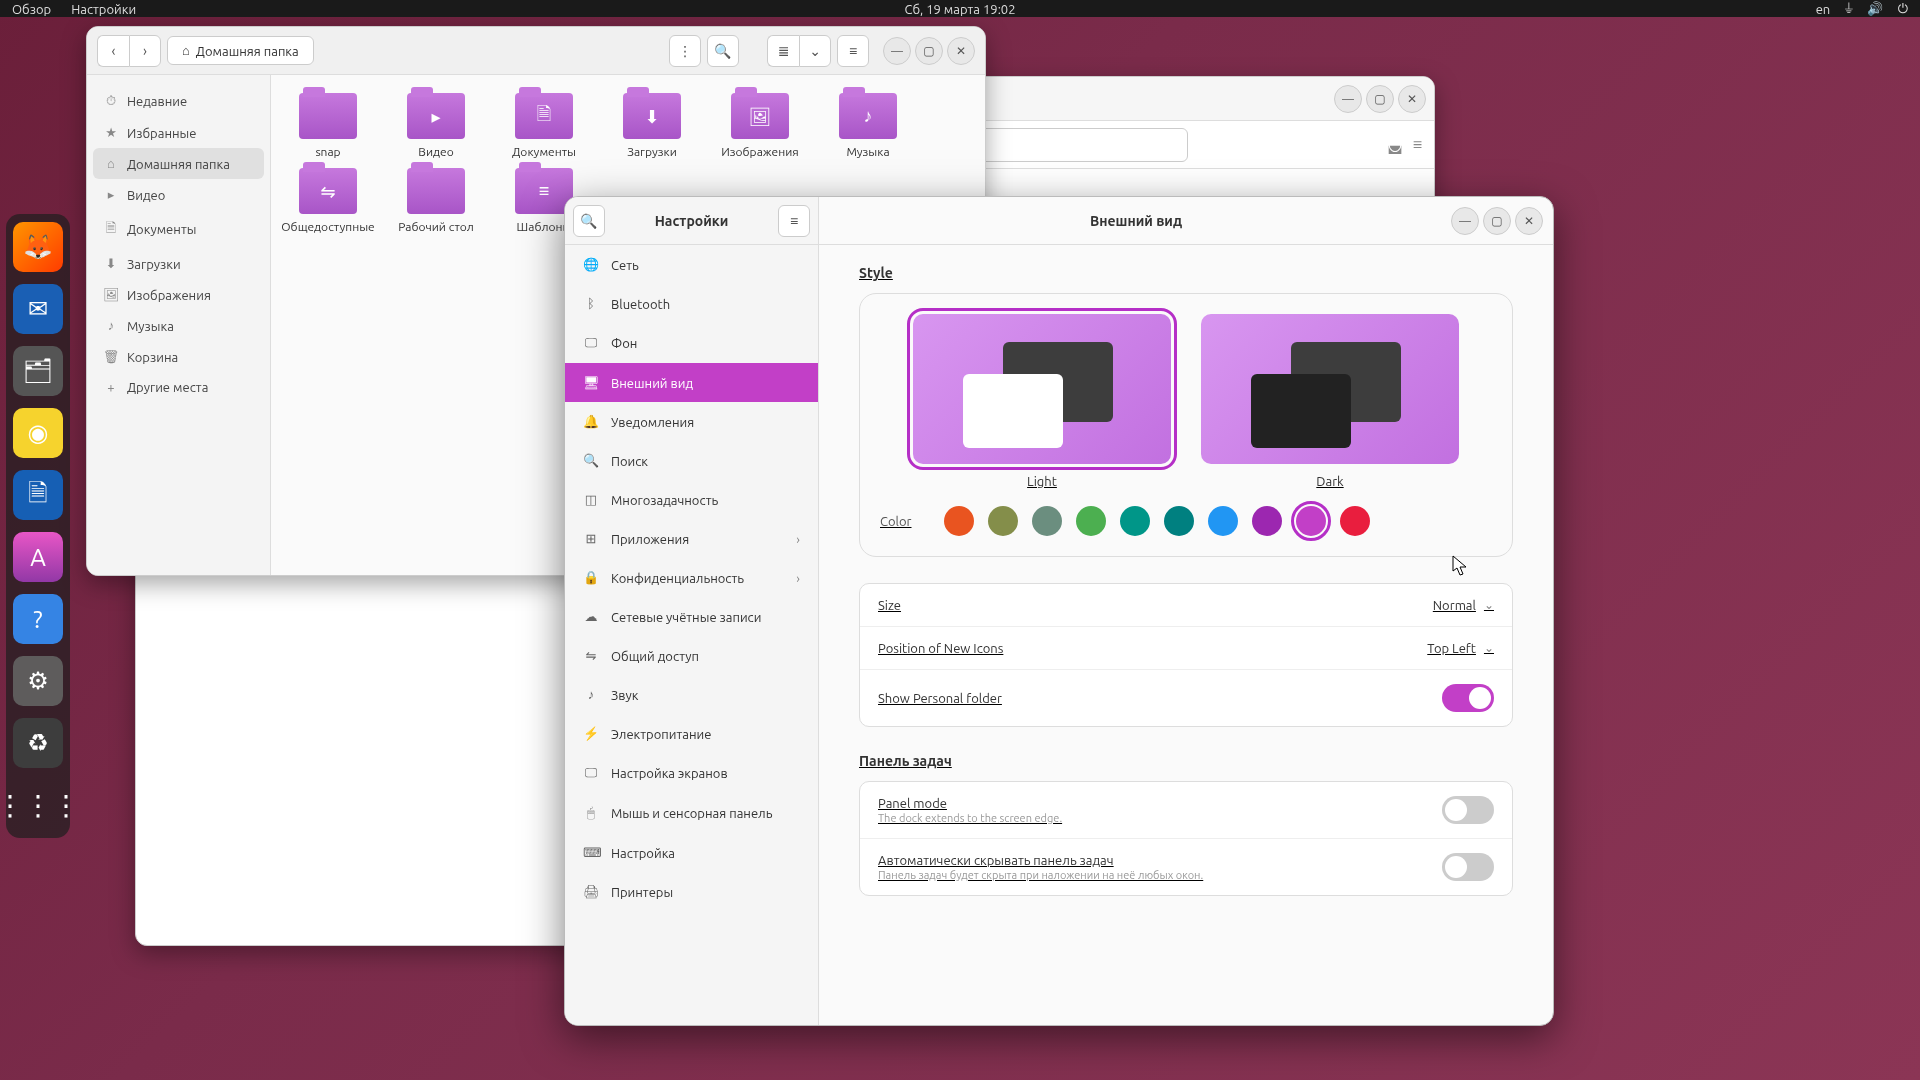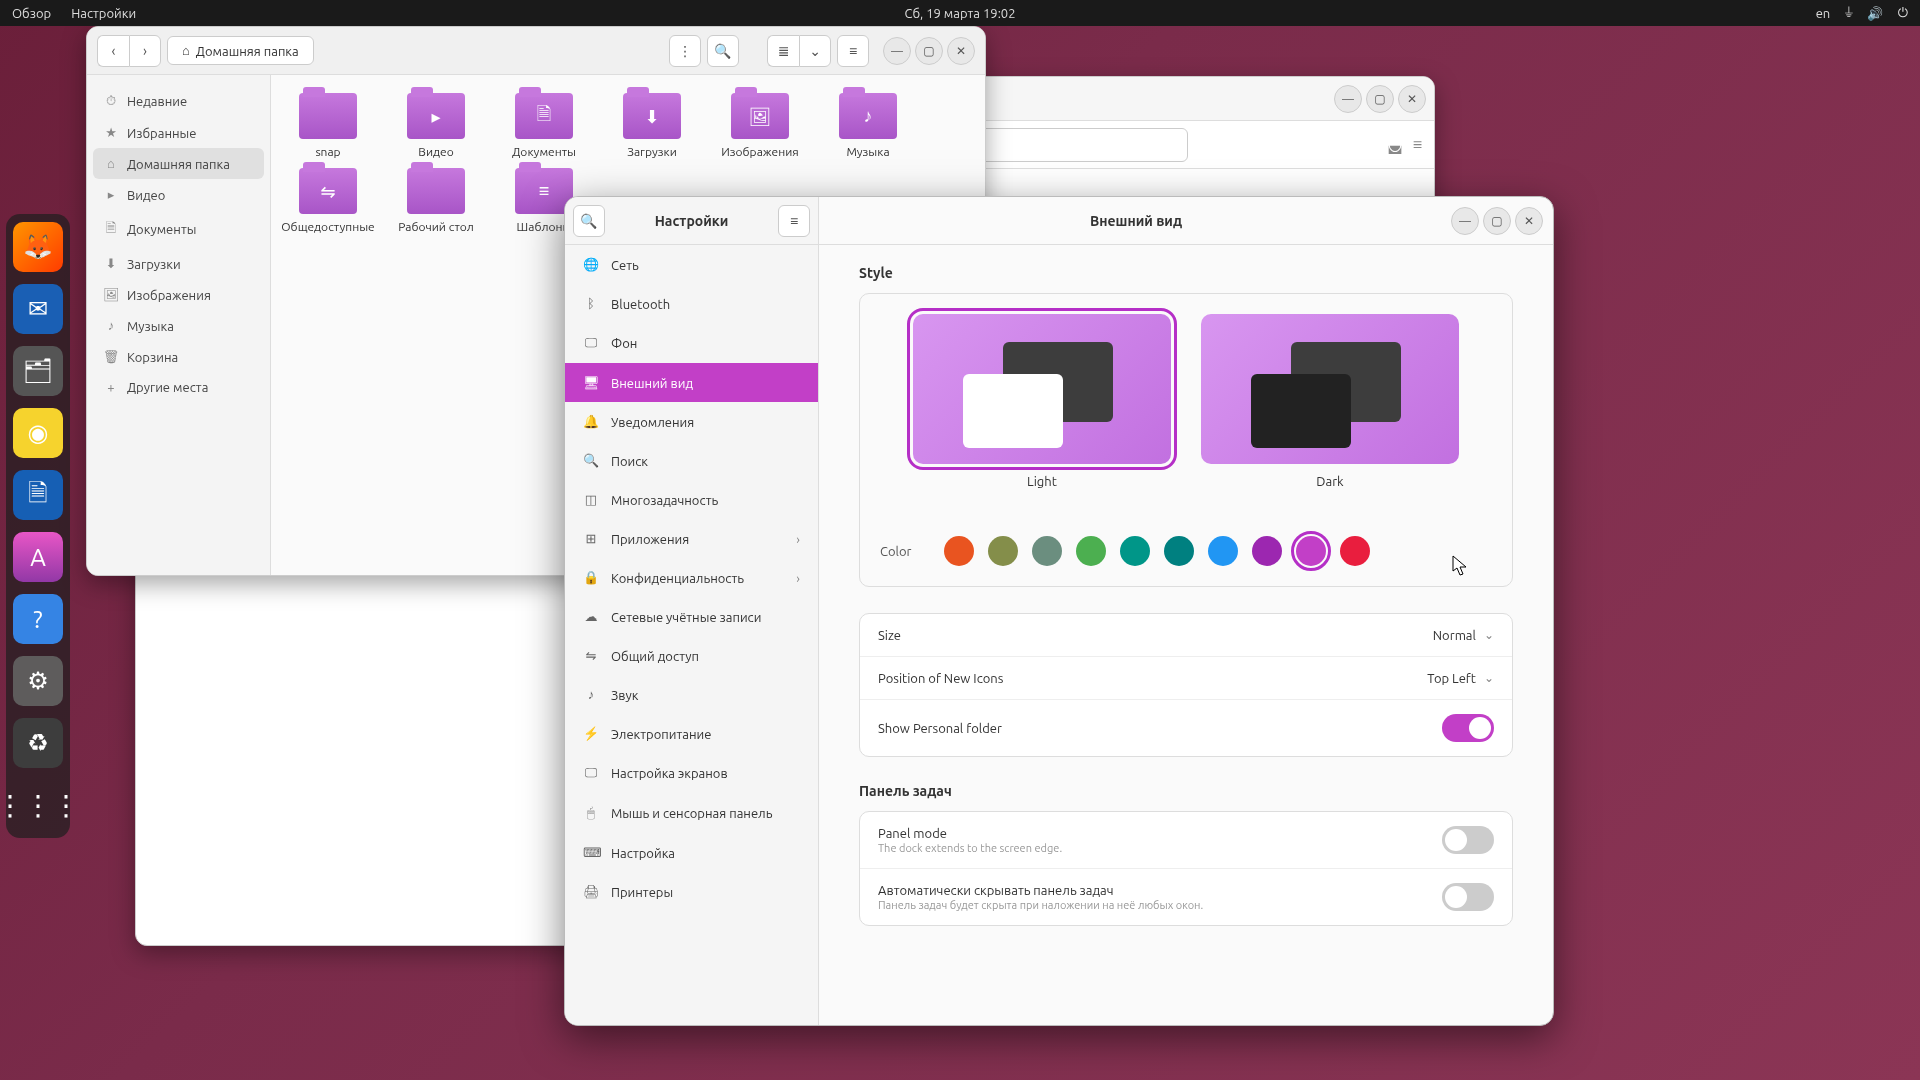--- a/index.html
+++ b/index.html
@@ -1,19 +1,19 @@
 <!DOCTYPE html>
 <html><head>
 <meta charset="utf-8">
 <style>
 * { box-sizing: border-box; margin: 0; padding: 0; font-family: Ubuntu, -apple-system, sans-serif; }
 body { width: 1920px; height: 1080px; background: linear-gradient(135deg, #6b1f3a 0%, #7a2b4a 40%, #8b3555 100%); overflow: hidden; position: relative; }
 
 
-.topbar { position: absolute; top:0; left:0; right:0; height:26px; background:#1a1a1a; color:#ddd; display:flex; align-items:center; padding:0 12px; font-size:13px; z-index:100; }
+.topbar { position: absolute; top:0; left:0; right:0; height:17px; background:#1a1a1a; color:#ddd; display:flex; align-items:center; padding:0 12px; font-size:13px; z-index:100; }
 .topbar-left { display:flex; gap:20px; }
 .topbar-center { position:absolute; left:50%; transform:translateX(-50%); }
 .topbar-right { margin-left:auto; display:flex; gap:14px; align-items:center; }
 
 
 .dock { position:absolute; left:6px; top:214px; width:64px; background:rgba(30,30,30,0.7); border-radius:14px; padding:8px 6px; display:flex; flex-direction:column; gap:12px; align-items:center; z-index:50; }
 .dock-item { width:50px; height:50px; border-radius:10px; display:flex; align-items:center; justify-content:center; font-size:24px; color:#fff; cursor:pointer; }
 .dock-firefox{background:linear-gradient(135deg,#ff9500,#ff3b00);} 
 .dock-thunderbird{background:#1a5fb4;}
 .dock-files{background:#555;}
@@ -60,32 +60,32 @@
 .ss-header{height:48px;display:flex;align-items:center;padding:0 8px;gap:6px;border-bottom:1px solid #ddd;}
 .ss-title{flex:1;text-align:center;font-weight:600;font-size:14px;color:#333;}
 .ss-list{flex:1;overflow-y:auto;}
 .ss-item{padding:12px 18px;font-size:13px;color:#333;display:flex;align-items:center;gap:12px;cursor:pointer;position:relative;}
 .ss-item.selected{background:#c23fc7;color:#fff;}
 .ss-item-icon{width:16px;text-align:center;color:#666;} .ss-item.selected .ss-item-icon{color:#fff;}
 .ss-chevron{margin-left:auto;color:#888;}
 .settings-main{flex:1;display:flex;flex-direction:column;}
 .sm-header{height:48px;border-bottom:1px solid #ddd;display:flex;align-items:center;padding:0 10px;}
 .sm-title{flex:1;text-align:center;font-weight:600;font-size:14px;color:#333;}
-.sm-body{flex:1;overflow-y:auto;padding:20px 40px;}
+.sm-body{flex:1;overflow-y:auto;padding:20px 40px;text-decoration:underline;}
 .section-title{font-weight:600;font-size:14px;margin-bottom:12px;color:#333;}
-.style-box{border:1px solid #ddd;border-radius:10px;padding:20px;display:flex;flex-direction:column;gap:18px;margin-bottom:26px;}
+.style-box{border:1px solid #ddd;border-radius:17px;padding:20px;display:flex;flex-direction:column;gap:18px;margin-bottom:26px;}
 .style-row{display:flex;gap:30px;justify-content:center;}
 .style-option{display:flex;flex-direction:column;align-items:center;gap:10px;}
 .style-preview{width:258px;height:150px;border-radius:10px;background:linear-gradient(135deg,#d896f0,#c270e0);position:relative;cursor:pointer;}
 .style-preview.selected{outline:3px solid #b52fc7;outline-offset:3px;}
 .sp-win1{position:absolute;width:110px;height:80px;background:#3d3d3d;border-radius:6px;top:28px;left:90px;}
 .sp-win2{position:absolute;width:100px;height:74px;border-radius:6px;top:60px;left:50px;}
 .sp-light .sp-win2{background:#fff;} .sp-dark .sp-win2{background:#222;}
 .style-label{font-size:13px;color:#333;}
-.color-row{display:flex;align-items:center;gap:14px;margin-top:30px;}
+.color-row{display:flex;align-items:center;gap:14px;}
 .color-label{font-size:13px;color:#555;width:50px;}
 .color-swatch{width:30px;height:30px;border-radius:50%;cursor:pointer;}
 .color-swatch.selected{outline:3px solid #b52fc7;outline-offset:2px;}
 .list-box{border:1px solid #ddd;border-radius:10px;margin-bottom:26px;background:#fff;}
 .list-row{padding:14px 18px;border-bottom:1px solid #eee;display:flex;align-items:center;font-size:13px;color:#333;}
 .list-row:last-child{border-bottom:0;}
 .list-value{margin-left:auto;display:flex;align-items:center;gap:8px;color:#333;}
 .list-sub{font-size:11px;color:#999;margin-top:2px;}
 .toggle{width:52px;height:28px;border-radius:14px;background:#ccc;position:relative;cursor:pointer;}
 .toggle.on{background:#c23fc7;}

